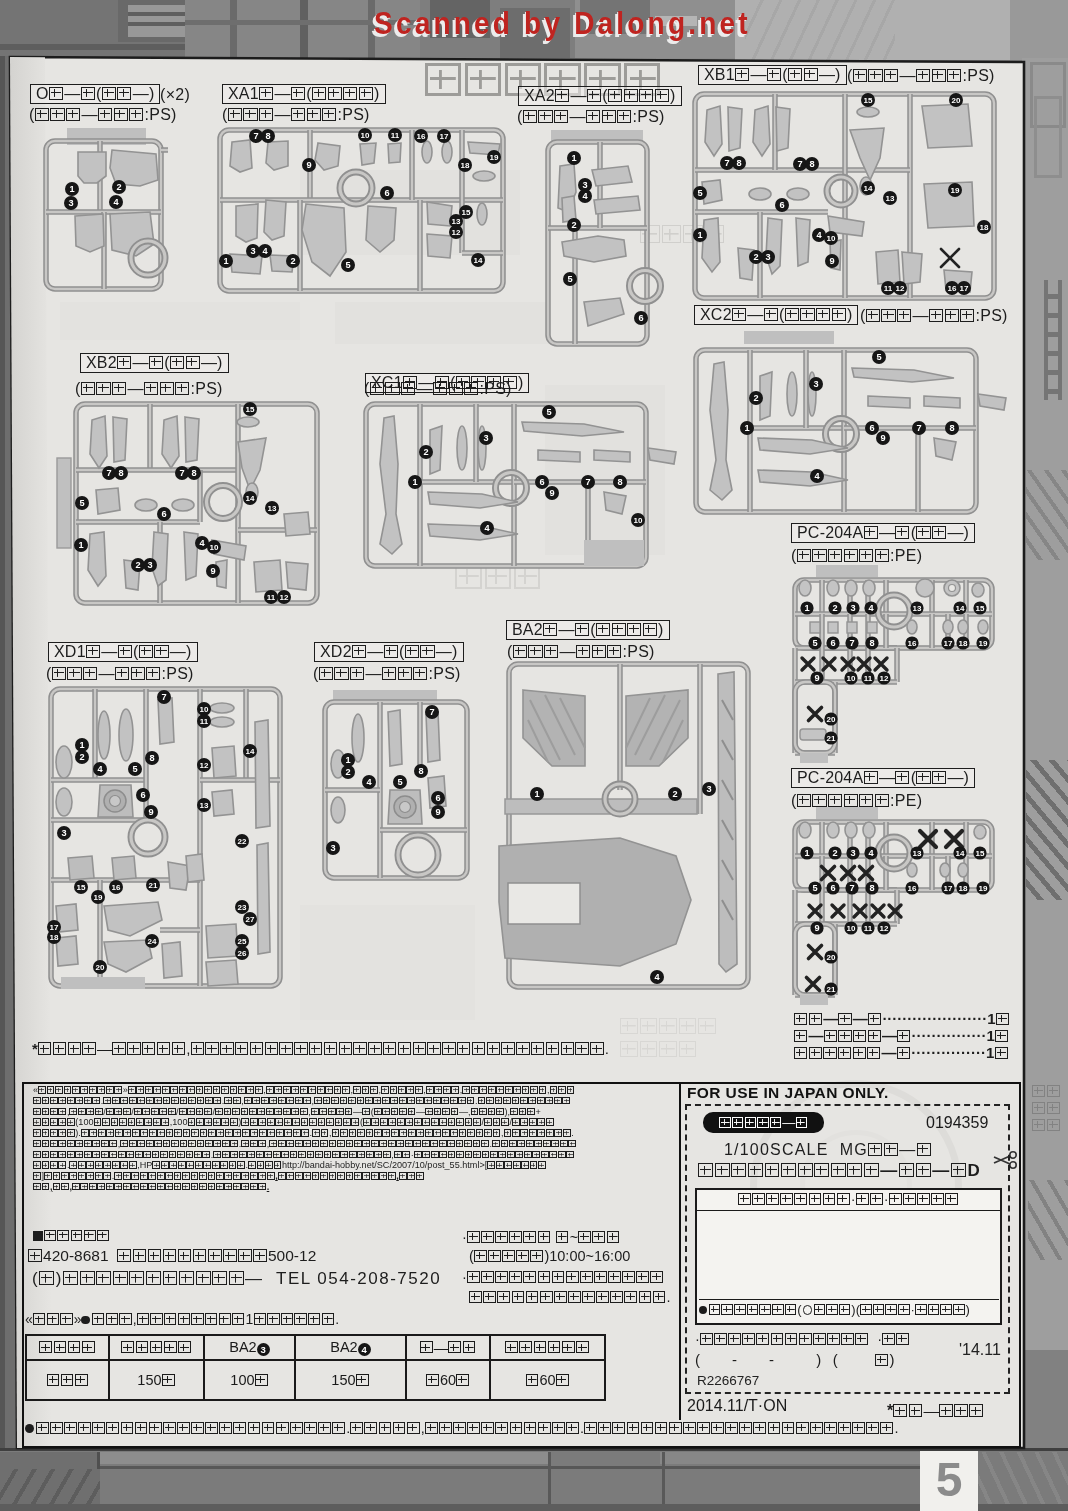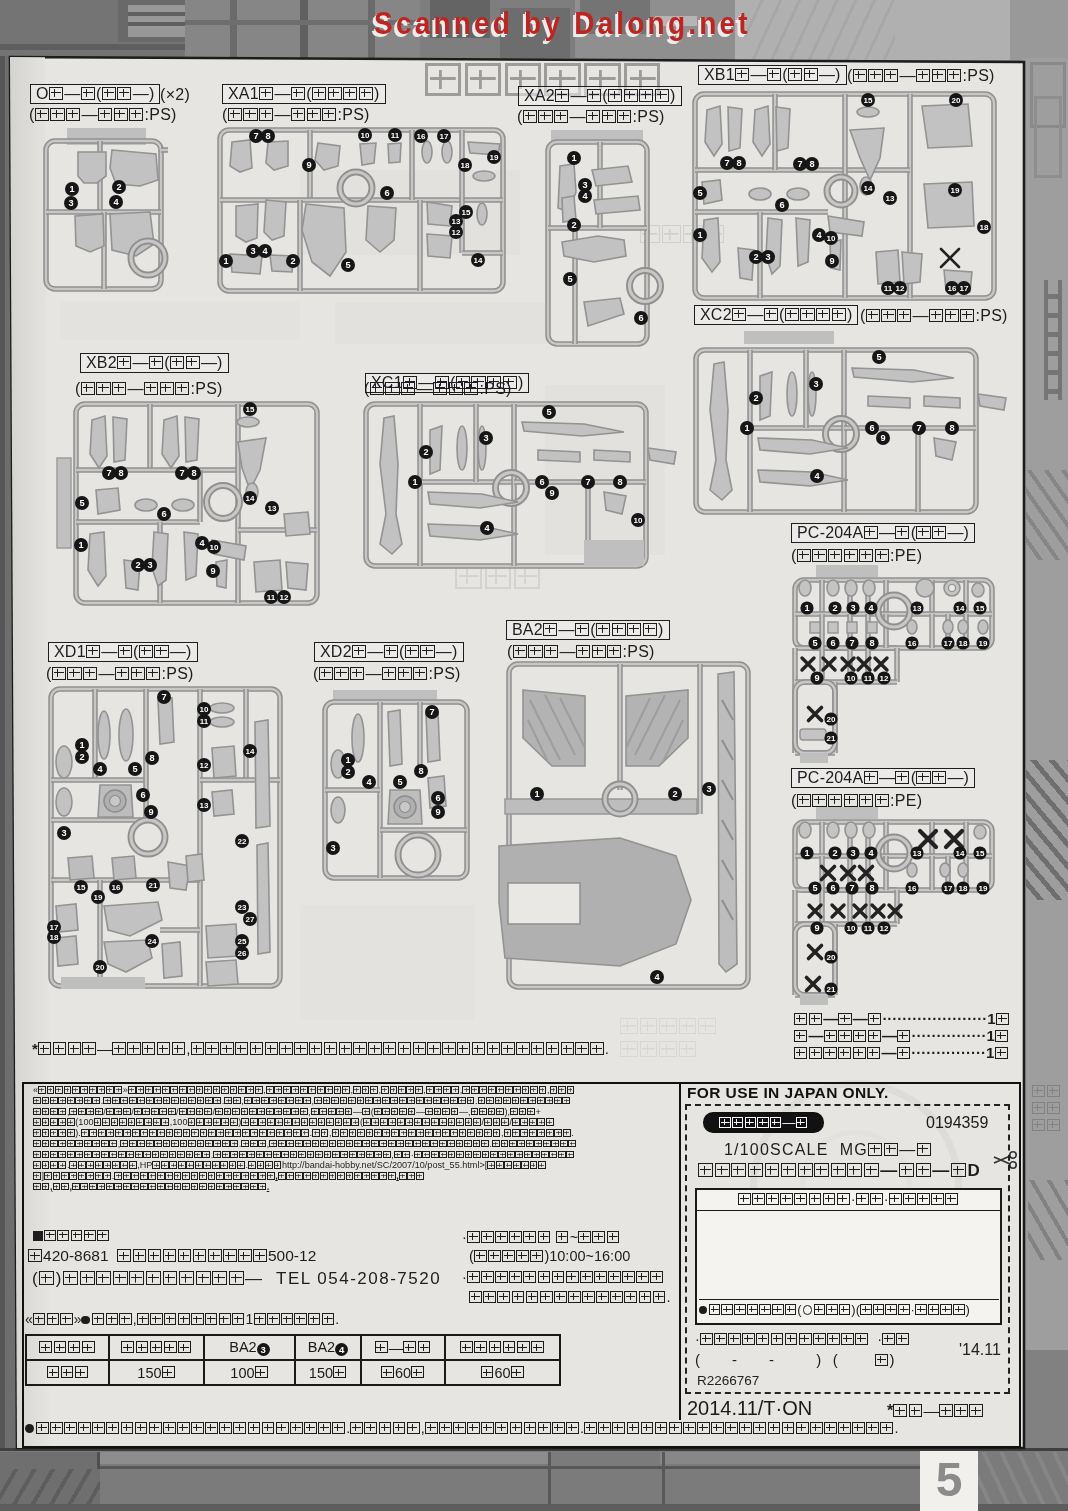--- a/index.html
+++ b/index.html
@@ -950,25 +950,25 @@
 <div class="abs jp" style="left:469px;top:1248px;font-size:14.5px">(<i></i><i></i><i></i><i></i><i></i>)10:00~16:00</div>
 <div class="abs jp" style="left:462px;top:1269px;font-size:14.5px">·<i></i><i></i><i></i><i></i><i></i><i></i><i></i><i></i><i></i><i></i><i></i><i></i><i></i><i></i></div>
 <div class="abs jp" style="left:469px;top:1289px;font-size:14.5px"><i></i><i></i><i></i><i></i><i></i><i></i><i></i><i></i><i></i><i></i><i></i><i></i><i></i><i></i>.</div>
 <div class="abs jp" style="left:25px;top:1311px;font-size:14px">«<i></i><i></i><i></i>»<span class="dotb"></span><i></i><i></i><i></i>,<i></i><i></i><i></i><i></i><i></i><i></i><i></i><i></i>1<i></i><i></i><i></i><i></i><i></i><i></i>.</div>
 <table class="abs" style="left:25px;top:1334px">
 <tbody>
         <tr style="height:25px">
 <td style="width:83px"><i></i><i></i><i></i><i></i></td>
           <td style="width:95px"><i></i><i></i><i></i><i></i><i></i></td>
 <td style="width:91px">BA2<span class="cnum">3</span></td>
-          <td style="width:66px">BA2<span class="cnum">4</span></td>
+          <td style="width:111px">BA2<span class="cnum">4</span></td>
 <td style="width:84px"><i></i>—<i></i><i></i></td>
           <td style="width:115px"><i></i><i></i><i></i><i></i><i></i><i></i></td>
         </tr>
-<tr style="height:25px">
+<tr style="height:40px">
           <td><i></i><i></i><i></i></td>
           <td>150<i></i></td>
           <td>100<i></i></td>
           <td>150<i></i></td>
           <td><i></i>60<i></i></td>
           <td><i></i>60<i></i></td>
         </tr>
 </tbody>
     </table>
 <div class="abs jp" style="left:25px;top:1420px;font-size:14.5px"><span class="dotb"></span><i></i><i></i><i></i><i></i><i></i><i></i><i></i><i></i><i></i><i></i><i></i><i></i><i></i><i></i><i></i><i></i><i></i><i></i><i></i><i></i><i></i><i></i>.<i></i><i></i><i></i><i></i><i></i>,<i></i><i></i><i></i><i></i><i></i><i></i><i></i><i></i><i></i><i></i><i></i>.<i></i><i></i><i></i><i></i><i></i><i></i><i></i><i></i><i></i><i></i><i></i><i></i><i></i><i></i><i></i><i></i><i></i><i></i><i></i><i></i><i></i><i></i>.</div>
@@ -979,17 +979,17 @@
 <div class="abs" style="left:926px;top:1114px;font-size:16px;color:#1a1a1a">0194359</div>
 <div class="abs jp" style="left:724px;top:1141px;font-size:16px;letter-spacing:1.2px">1/100SCALE&nbsp;&nbsp;MG<i></i><i></i>—<i></i></div>
 <div class="abs jp" style="left:698px;top:1161px;font-size:17px;font-weight:bold;letter-spacing:1.8px"><i></i><i></i><i></i><i></i><i></i><i></i><i></i><i></i><i></i><i></i><i></i>—<i></i><i></i>—<i></i>D</div>
 <div class="abs" style="left:695px;top:1188px;width:307px;height:137px;border:2px solid #1a1a1a;background:#f4f3f0"></div>
 <div class="abs jp" style="left:695px;top:1188px;width:307px;height:23px;border-bottom:1.6px solid #1a1a1a;text-align:center;font-size:14.5px;line-height:23px"><i></i><i></i><i></i><i></i><i></i><i></i><i></i><i></i>·<i></i><i></i>·<i></i><i></i><i></i><i></i><i></i></div>
 <div class="abs jp" style="left:699px;top:1299px;width:300px;font-size:13px;border-top:1.6px solid #1a1a1a;padding-top:2px"><span class="dotb"></span><i></i><i></i><i></i><i></i><i></i><i></i><i></i>(<span class="cir"></span><i></i><i></i><i></i>)(<i></i><i></i><i></i><i></i>·<i></i><i></i><i></i><i></i>)</div>
 <div class="abs jp" style="left:695px;top:1331px;font-size:14.5px">·<i></i><i></i><i></i><i></i><i></i><i></i><i></i><i></i><i></i><i></i><i></i><i></i>&nbsp;&nbsp;·<i></i><i></i></div>
 <div class="abs jp" style="left:695px;top:1351px;font-size:15px;letter-spacing:1px">(&nbsp;&nbsp;&nbsp;&nbsp;&nbsp;&nbsp;-&nbsp;&nbsp;&nbsp;&nbsp;&nbsp;&nbsp;-&nbsp;&nbsp;&nbsp;&nbsp;&nbsp;&nbsp;&nbsp;&nbsp;)&nbsp;&nbsp;(&nbsp;&nbsp;&nbsp;&nbsp;&nbsp;&nbsp;&nbsp;<i></i>)</div>
 <div class="abs" style="left:697px;top:1373px;font-size:13.5px;color:#222">R2266767</div>
 <div class="abs" style="left:959px;top:1341px;font-size:16px;color:#222">'14.11</div>
-<div class="abs" style="left:687px;top:1397px;font-size:20px;color:#1a1a1a">2014.11/T·ON</div>
+<div class="abs" style="left:687px;top:1397px;font-size:16px;color:#1a1a1a">2014.11/T·ON</div>
 <div class="abs jp" style="left:887px;top:1402px;font-size:15.5px"><b style="font-size:16px">*</b><i></i><i></i>—<i></i><i></i><i></i></div>
 
 <div class="abs" style="left:374px;top:5px;font-size:28px;font-weight:bold;color:#bf2420;
 letter-spacing:3.2px;text-shadow:-3px 3px 0 #ececec,-1px 1px 0 #ececec;transform:scaleY(1.15);transform-origin:0 0">Scanned by Dalong.net</div>
 </div>
 </body></html>

